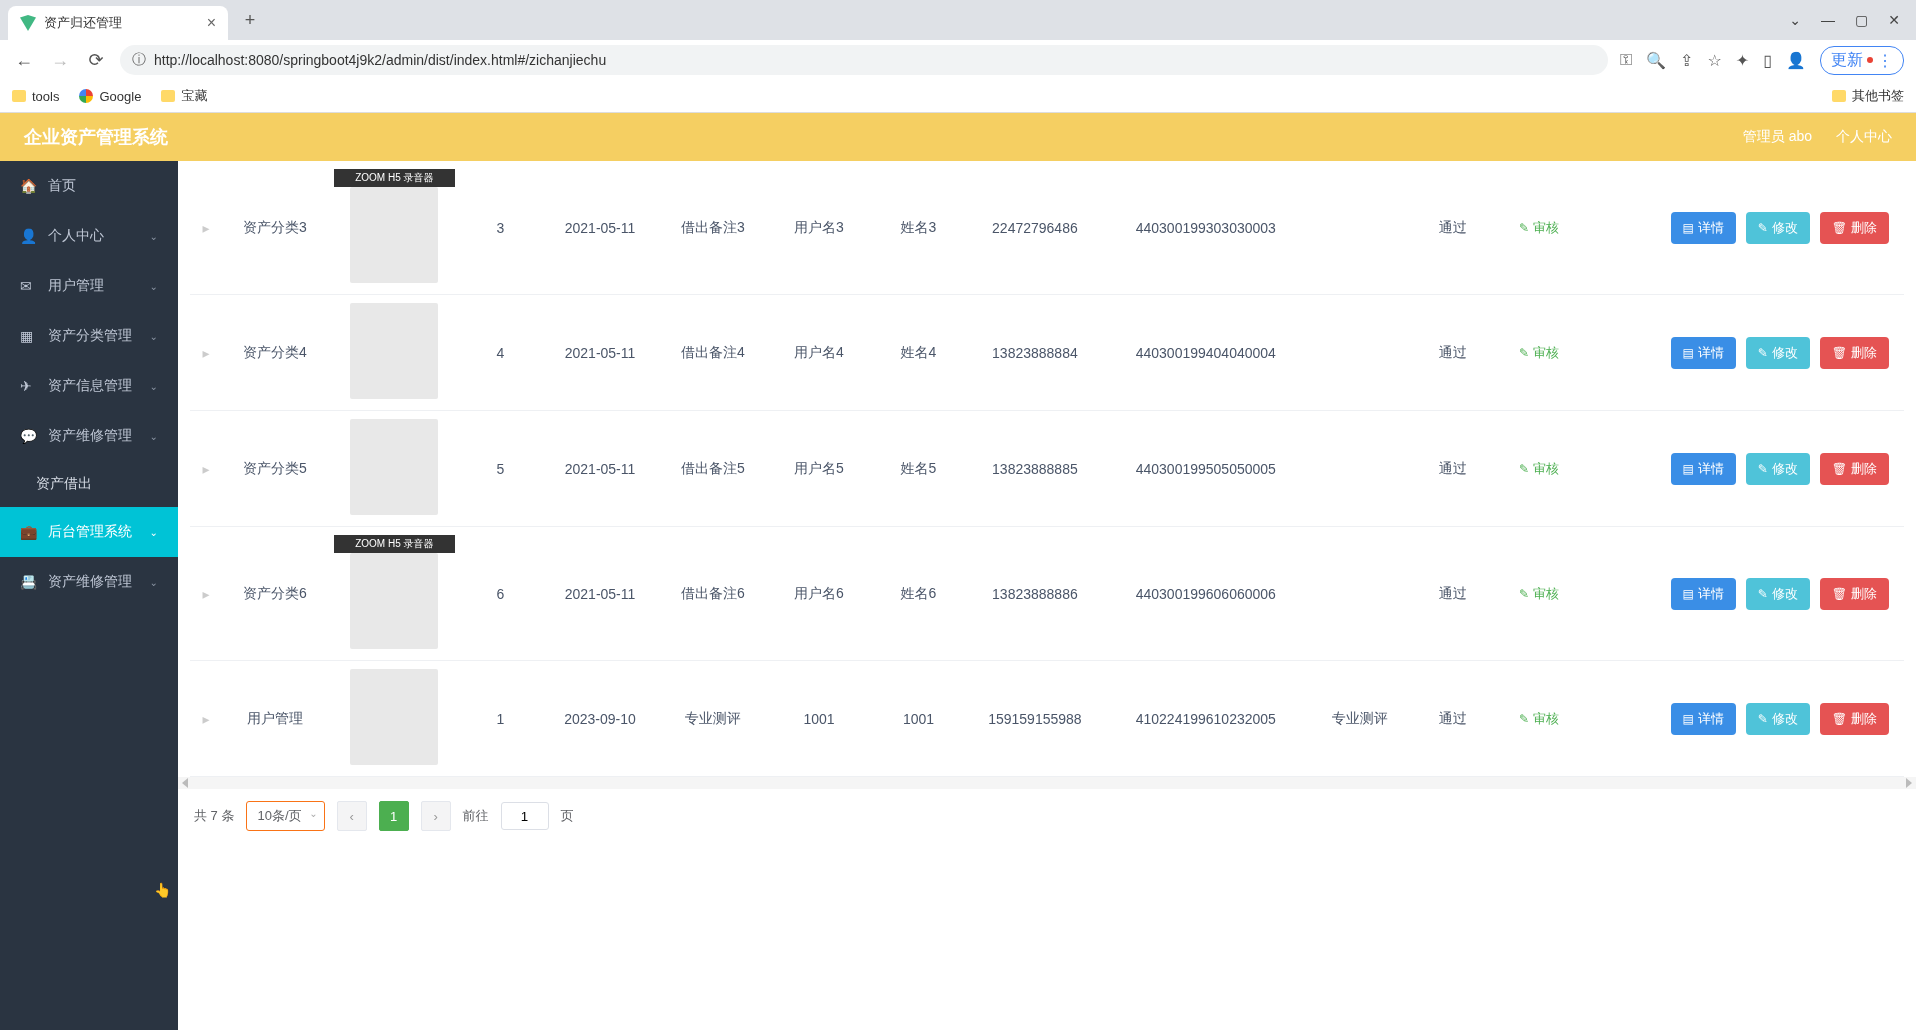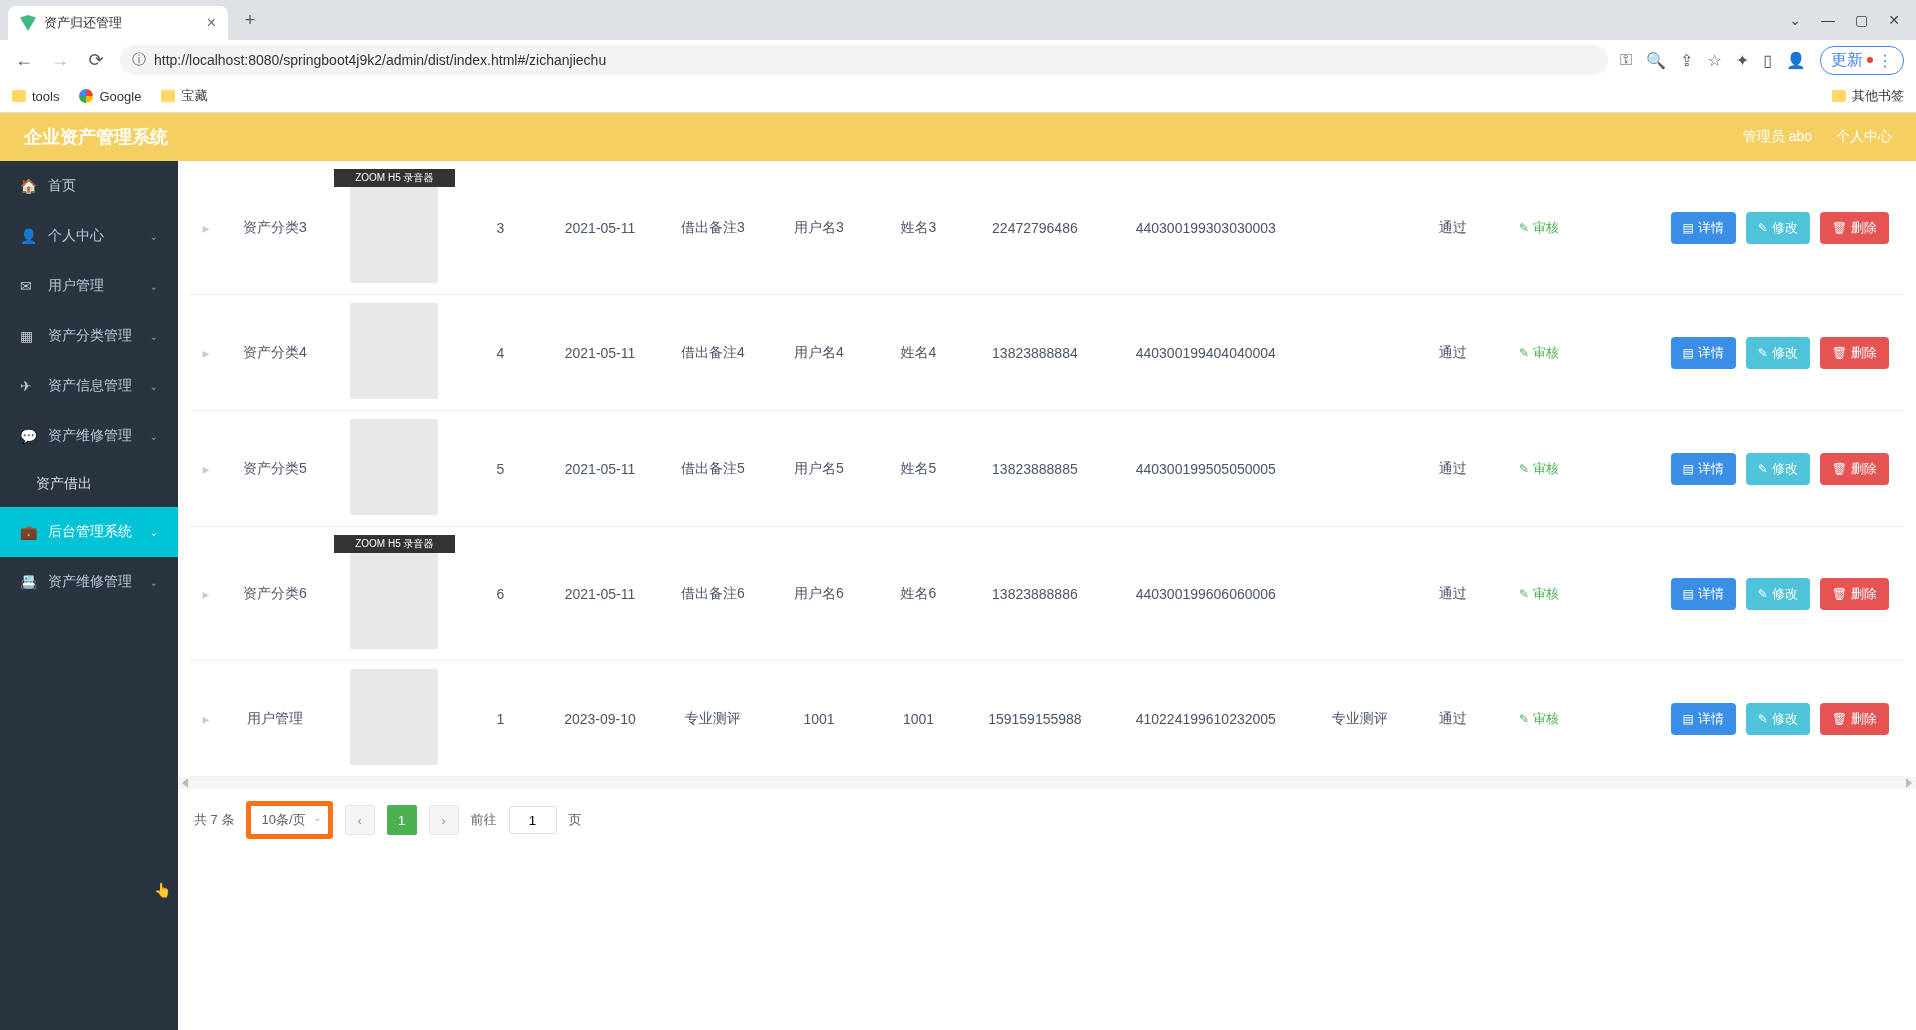--- a/index.html
+++ b/index.html
@@ -56,21 +56,21 @@
 
     .btn { display: inline-flex; align-items: center; gap: 4px; padding: 7px 12px; border-radius: 4px; color: #fff; cursor: pointer; font-size: 13px; border: none; margin: 0 3px; }
     .btn-audit { background: transparent; color: #4caf50; }
     .btn-detail { background: #3a8ee6; }
     .btn-edit { background: #4fc3d9; }
     .btn-delete { background: #e55353; }
     .btn-icon { font-size: 12px; }
 
     
     .table-footer { display: flex; align-items: center; padding: 12px 4px; gap: 12px; font-size: 13px; color: #606266; }
-    .page-select { border: 5px solid #f97316; padding: 5px 22px 5px 10px; border-radius: 3px; position: relative; }
+    .page-select { border: 1px solid #f97316; padding: 5px 22px 5px 10px; border-radius: 3px; position: relative; }
     .page-btn { width: 30px; height: 30px; display: flex; align-items: center; justify-content: center; border: 1px solid #e4e7ed; background: #f4f4f5; color: #999; cursor: pointer; border-radius: 2px; }
     .page-btn.active { background: #4caf50; color: #fff; border-color: #4caf50; }
     .page-input { width: 48px; height: 28px; border: 1px solid #dcdfe6; text-align: center; border-radius: 3px; }
     .scroll-hint { height: 12px; background: #f5f5f5; margin: 0 -12px; position: relative; }
     .scroll-hint::before, .scroll-hint::after { content: ''; position: absolute; top: 1px; width: 0; height: 0; border-top: 5px solid transparent; border-bottom: 5px solid transparent; }
     .scroll-hint::before { left: 4px; border-right: 6px solid #bbb; }
     .scroll-hint::after { right: 4px; border-left: 6px solid #bbb; }
 
     .cursor-ptr { position: absolute; top: 375px; left: 154px; font-size: 14px; z-index: 10; }
   </style>

